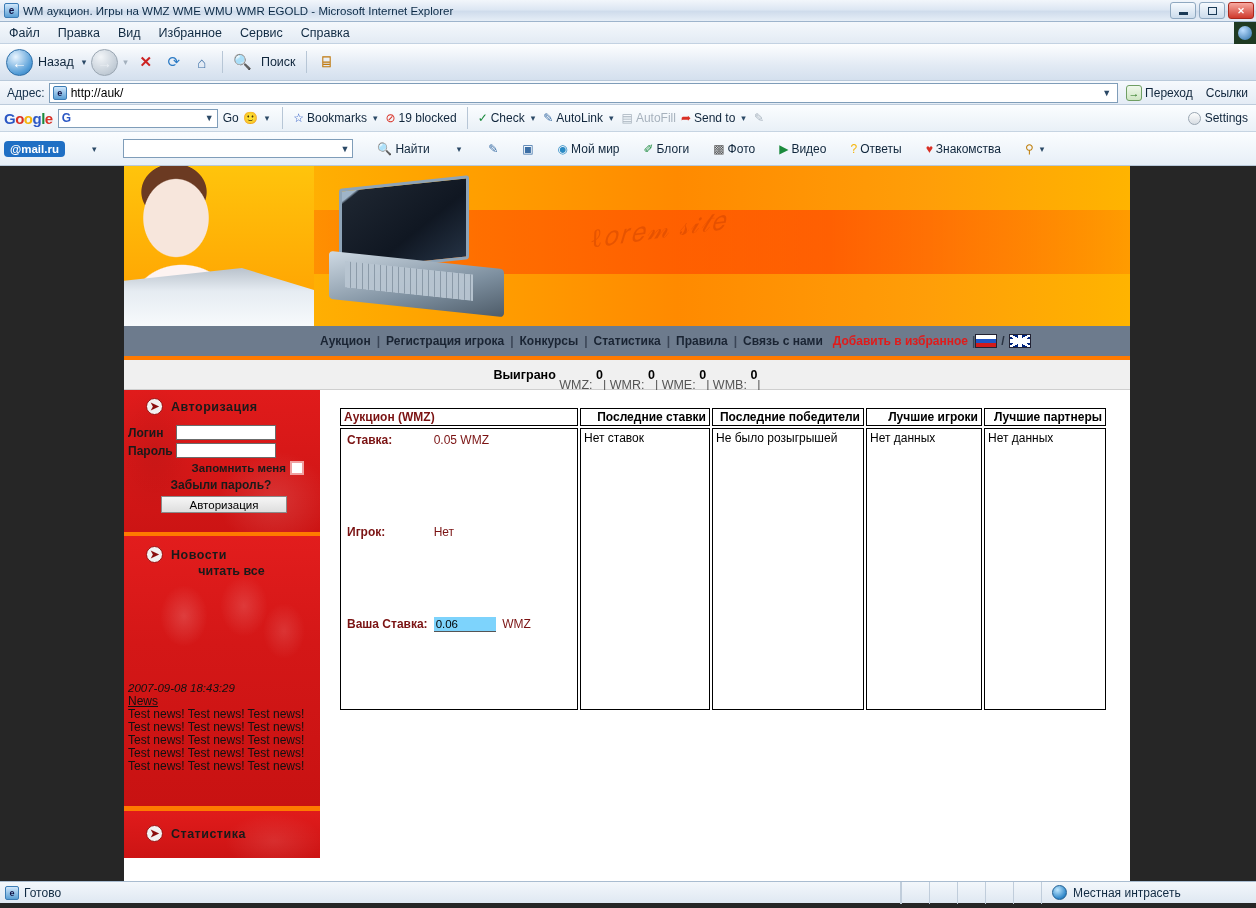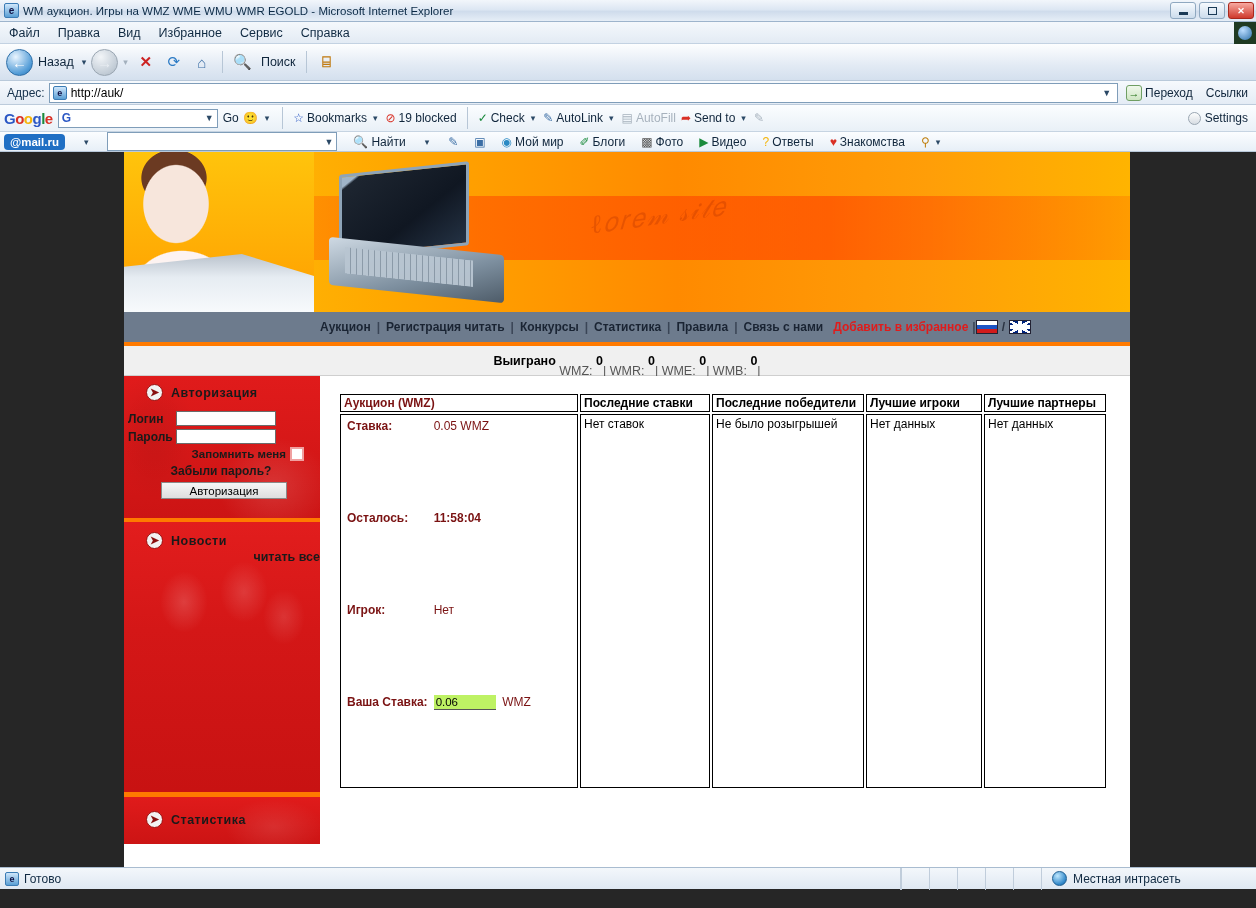--- a/index.html
+++ b/index.html
@@ -100,21 +100,21 @@
   .gsearch .gi{ color:#2b57c4;font-weight:bold;font-size:12px; }
   .gsearch .dd{ margin-left:auto;color:#2b4966;font-size:9px; }
   .gitem{ display:flex;align-items:center;gap:3px;white-space:nowrap; }
   .gitem.disabled{ color:#a7b2bd; }
   .gright{ margin-left:auto; display:flex;align-items:center;gap:4px;padding-right:4px; }
   .gball{ width:13px;height:13px;border-radius:50%;border:1px solid #9aa6b2;
     background:linear-gradient(#fdfdfd,#d7dde3); }
 
   
   .mbar{
-    height:20px; display:flex; align-items:center; gap:16px; padding:0 4px;
+    height:34px; display:flex; align-items:center; gap:24px; padding:0 4px;
     background:linear-gradient(#fbfdff,#e7eff7);
     border-bottom:1px solid #b9c9da; font-size:12px; color:#10263c;
   }
   .mlogo{ background:#1f6fc4;color:#fff;border-radius:4px;padding:2px 6px;
     font-weight:bold;font-size:11.5px; display:flex;align-items:center;gap:2px; }
   .msearch{ width:230px;height:19px;background:#fff;border:1px solid #7f9db9;
     display:flex;align-items:center;padding:0 3px; }
   .msearch .dd{ margin-left:auto;color:#2b4966;font-size:9px; }
   .mitem{ display:flex;align-items:center;gap:3px;white-space:nowrap; }
 
@@ -210,21 +210,21 @@
     font-size:11.5px; font-family:"Liberation Sans",sans-serif; }
 
   .sb-news{ position:relative; background:linear-gradient(180deg,#e21d1d,#d41717 40%,#c81212);
     min-height:270px; overflow:hidden; }
   .sb-news:after{ content:""; position:absolute; inset:0;
     background:radial-gradient(ellipse 34px 44px at 60px 80px,rgba(255,255,255,.16),transparent 70%),
                radial-gradient(ellipse 34px 44px at 120px 70px,rgba(255,255,255,.14),transparent 70%),
                radial-gradient(ellipse 30px 40px at 160px 95px,rgba(255,255,255,.12),transparent 70%); }
   .sb-news .sb-head{ padding-top:10px; }
   .newsstack{ position:relative; z-index:2; text-align:center; }
-  .newssub{ font-weight:bold; font-size:12.5px; color:#1a1a1a; margin-top:1px; padding-left:19px;text-align:right; }
+  .newssub{ font-weight:bold; font-size:12.5px; color:#1a1a1a; margin-top:1px; padding-left:19px; }
   .newsbody{ position:relative; z-index:2; padding:104px 4px 10px 4px; }
   .newsdate{ font-style:italic; font-size:11.5px; color:#111; }
   .newslink{ font-size:12px; color:#111; text-decoration:underline; display:block; }
   .newstext{ font-size:12px; color:#111; line-height:13px; }
 
   .sb-stats{ position:relative; background:linear-gradient(180deg,#e01b1b,#cc1414);
     height:52px; border-top:5px solid #ff7a00; overflow:hidden; }
   .sb-stats:after{ content:""; position:absolute; inset:0;
     background:radial-gradient(ellipse 70px 40px at 150px 30px,rgba(255,255,255,.1),transparent 70%); }
   .sb-stats .sb-head{ padding-top:14px; }
@@ -236,26 +236,26 @@
   table.auc td.hd{ font-weight:bold; white-space:nowrap; padding:1px 3px; }
   .c0{ width:238px; } .c1{ width:130px; } .c2{ width:152px; }
   .c3{ width:116px; } .c4{ width:122px; }
   .bodyrow td{ height:92px; }
   .lbltbl{ border-collapse:collapse; }
   .lbltbl td{ border:none !important; padding:0 6px 0 0; font-size:12px; line-height:14px; }
   .lbltbl td.k{ font-weight:bold; white-space:nowrap; }
   .lbltbl td.v{ white-space:nowrap; }
   .vstrong{ font-weight:bold; }
   .bidinput{ width:62px;height:15px;border:none;border-bottom:1px solid #555;
-    background:#bef264; font-size:11.5px; font-family:"Liberation Sans",sans-serif; padding:0 2px; }
+    background:#7dd3fc; font-size:11.5px; font-family:"Liberation Sans",sans-serif; padding:0 2px; }
 
   
   .t-wmz td{ border-color:#7a1212; } .t-wmz .hd,.t-wmz .k,.t-wmz .v{ color:#7a1212; }
   .t-wmz .vstrong{ color:#7a1212; }
-  table.auc td.hd.colhead{ color:#000 !important; }
+  table.auc td.hd.colhead{ color:#000 !important;text-align:right; }
   .cellnote{ color:#000; }
 
   
   .statusbar{ height:22px; display:flex; align-items:center;
     background:linear-gradient(#f3f7fb,#dfe8f2); border-top:1px solid #a9bcd0;
     font-size:12px; color:#102a42; }
   .statusbar .seg{ border-left:1px solid #c0cddb; height:22px; }
   .st-left{ display:flex;align-items:center;gap:5px; padding-left:5px; width:900px; }
   .st-ie{ width:14px;height:14px;border-radius:2px;
     background:linear-gradient(#cfe6fb,#5a9fd4); border:1px solid #3b7cb5;
@@ -426,21 +426,21 @@
           <div class="kb"></div>
       </div>
       <div class="ghost">ℓ𝑜𝑟𝑒𝓂 𝓈𝒾𝓉𝑒</div>
       <div class="table"></div>
     </div>
 
     <div class="pnav">
       <div class="inner">
         <a href="#">Аукцион</a>
         <span class="sep">|</span>
-        <a href="#">Регистрация читать</a>
+        <a href="#">Регистрация игрока</a>
         <span class="sep">|</span>
         <a href="#">Конкурсы</a>
         <span class="sep">|</span>
         <a href="#">Статистика</a>
         <span class="sep">|</span>
         <a href="#">Правила</a>
         <span class="sep">|</span>
         <a href="#">Связь с нами</a>
         <a href="#" class="fav">Добавить в избранное</a>
         <span class="sep">|</span>
@@ -487,20 +487,25 @@
         </div>
 
         <div class="sb-news">
           <div class="newsstack">
             <div class="sb-head" style="justify-content:flex-start;">
               <span class="sb-arrow">➤</span>
               <span class="sb-title">Новости</span>
             </div>
             <div class="newssub">читать все</div>
           </div>
+          <div class="newsbody">
+            <div class="newsdate">2007-09-08 18:43:29</div>
+            <a href="#" class="newslink">News</a>
+            <div class="newstext">Test news! Test news! Test news! Test news! Test news! Test news! Test news! Test news! Test news! Test news! Test news! Test news! Test news! Test news! Test news!</div>
+          </div>
         </div>
 
         <div class="sb-stats">
           <div class="sb-head">
             <span class="sb-arrow">➤</span>
             <span class="sb-title">Статистика</span>
           </div>
         </div>
       </div>
 
@@ -517,24 +522,20 @@
           </tr>
           <tr class="bodyrow">
             <td>
               <table class="lbltbl">
                 <tbody>
                 <tr>
                         <td class="k">Ставка:</td>
                     <td class="v">0.05 WMZ</td>
                       </tr>
                 <tr>
-                        <td class="k">Осталось:</td>
-                    <td class="v vstrong">11:58:04</td>
-                      </tr>
-                <tr>
                         <td class="k">Игрок:</td>
                     <td class="v">Нет</td>
                       </tr>
                 <tr>
                         <td class="k">Ваша Ставка:</td>
                     <td class="v"><input class="bidinput" value="0.06" style="">
                     &nbsp;<span>WMZ</span></td>
                       </tr>
               </tbody>
                   </table>

